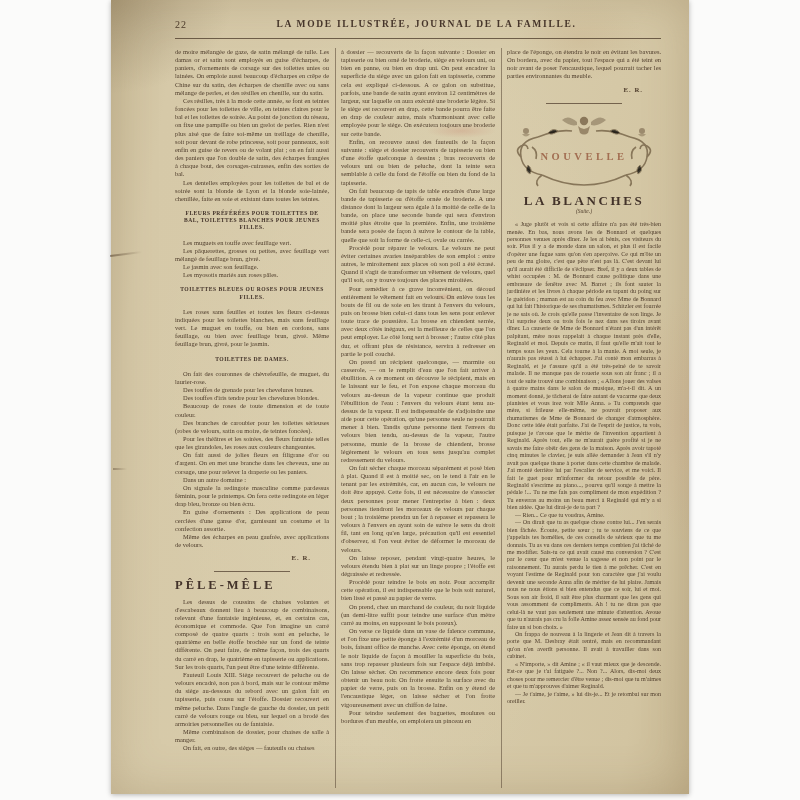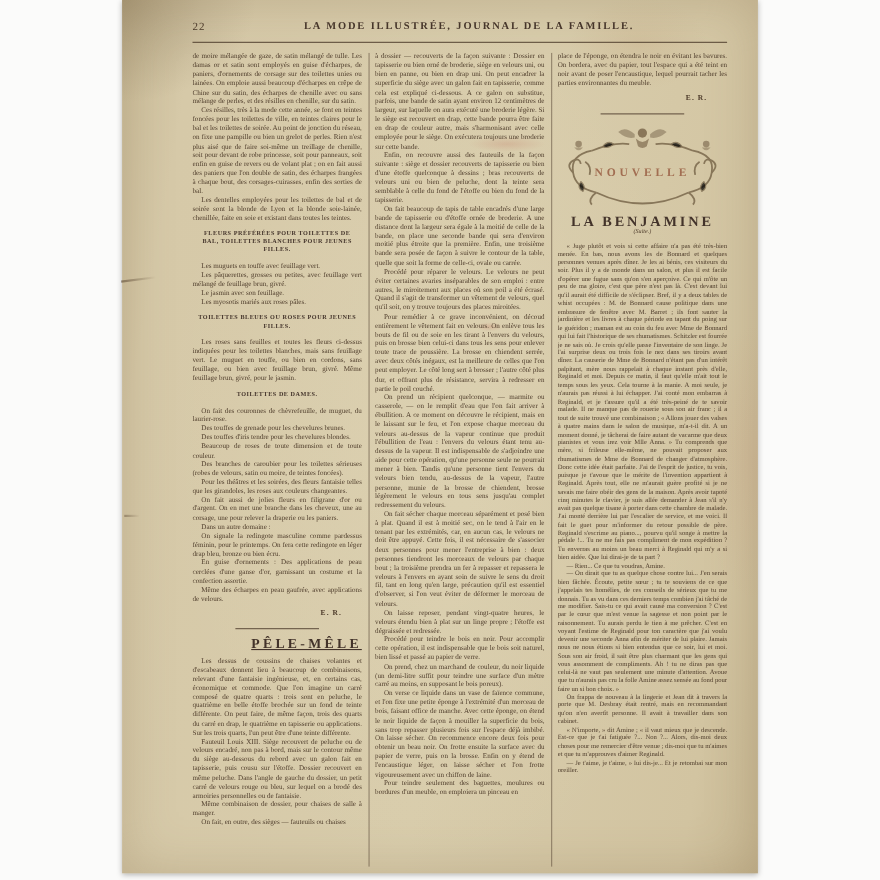--- a/index.html
+++ b/index.html
@@ -56,22 +56,22 @@
   .scheading{
     font-size:5.6px;font-weight:bold;text-align:center;letter-spacing:0.5px;
     margin:7px 5px;line-height:7.2px;text-indent:0;color:#43332a;
   }
   .sig{
     text-align:right;padding-right:18px;font-weight:bold;font-size:6.8px;
     margin-top:5px;letter-spacing:1px;
   }
   .divider{width:76px;margin:9px auto;border-top:1px solid rgba(74,56,40,0.7);height:0;}
   .pmtitle{
-    font-size:12.5px;font-weight:bold;letter-spacing:3px;text-align:right;
-    margin:5px 0 8px;color:#43332a;text-decoration:underline;
+    font-size:12.5px;font-weight:bold;letter-spacing:3px;text-align:left;
+    margin:5px 0 8px;color:#43332a;
   }
   .orn{margin:1px 0 0;display:flex;justify-content:center;}
   .story-title{
     font-size:13px;font-weight:bold;letter-spacing:2.6px;text-align:center;
     margin:8px 0 2px;color:#43332a;
   }
   .suite{text-align:center;font-size:5.5px;font-style:italic;margin:0 0 6px;}
   .story{font-size:6.05px;line-height:7.45px;}
 </style>
 </head>
@@ -188,21 +188,21 @@
               <path d="M14 21 q4 5 8 0 z" fill="#8d7b5f" opacity="0.6"></path>
             </g>
             <g>
               <circle cx="134" cy="18" r="3" fill="#8d7b5f" opacity="0.8"></circle>
               <path d="M130 21 q4 5 8 0 z" fill="#8d7b5f" opacity="0.6"></path>
             </g>
             <text x="76" y="47" text-anchor="middle" font-size="10.5" font-weight="bold" letter-spacing="3.5" fill="#a26e52">NOUVELLE</text>
           </svg>
         </div>
 
-        <div class="story-title">LA BENJAMINE</div>
+        <div class="story-title">LA BLANCHES</div>
         <div class="suite">(Suite.)</div>
         <div class="story">
             <p>« Juge plutôt et vois si cette affaire n'a pas été très-bien menée. En bas, nous avons les de Bonnard et quelques personnes venues après dîner. Je les ai bénis, ces visiteurs du soir. Plus il y a de monde dans un salon, et plus il est facile d'opérer une fugue sans qu'on s'en aperçoive. Ce qui m'ôte un peu de ma gloire, c'est que père n'est pas là. C'est devant lui qu'il aurait été difficile de s'éclipser. Bref, il y a deux tables de whist occupées : M. de Bonnard cause politique dans une embrasure de fenêtre avec M. Barret ; ils font sauter la jardinière et les livres à chaque période en tapant du poing sur le guéridon ; maman est au coin du feu avec Mme de Bonnard qui lui fait l'historique de ses rhumatismes. Schitzler est fourrée je ne sais où. Je crois qu'elle passe l'inventaire de son linge. Je l'ai surprise deux ou trois fois le nez dans ses tiroirs avant dîner. La causerie de Mme de Bonnard n'étant pas d'un intérêt palpitant, mère nous rappelait à chaque instant près d'elle, Reginald et moi. Depuis ce matin, il faut qu'elle m'ait tout le temps sous les yeux. Cela tourne à la manie. A moi seule, je n'aurais pas réussi à lui échapper. J'ai conté mon embarras à Reginald, et je t'assure qu'il a été très-peiné de te savoir malade. Il ne manque pas de rouerie sous son air franc ; il a tout de suite trouvé une combinaison ; « Allons jouer des valses à quatre mains dans le salon de musique, m'a-t-il dit. A un moment donné, je tâcherai de faire autant de vacarme que deux pianistes et vous irez voir Mlle Anna. » Tu comprends que mère, si frileuse elle-même, ne pouvait proposer aux rhumatismes de Mme de Bonnard de changer d'atmosphère. Donc cette idée était parfaite. J'ai de l'esprit de justice, tu vois, puisque je t'avoue que le mérite de l'invention appartient à Reginald. Après tout, elle ne m'aurait guère profité si je ne savais me faire obéir des gens de la maison. Après avoir tapoté cinq minutes le clavier, je suis allée demander à Jean s'il n'y avait pas quelque tisane à porter dans cette chambre de malade. J'ai monté derrière lui par l'escalier de service, et me voici. Il fait le guet pour m'informer du retour possible de père. Reginald s'escrime au piano..., pourvu qu'il songe à mettre la pédale !... Tu ne me fais pas compliment de mon expédition ? Tu enverras au moins un beau merci à Reginald qui m'y a si bien aidée. Que lui dirai-je de ta part ?</p>
             <p>— Rien... Ce que tu voudras, Amine.</p>
             <p>— On dirait que tu as quelque chose contre lui... J'en serais bien fâchée. Écoute, petite sœur ; tu te souviens de ce que j'appelais tes homélies, de ces conseils de sérieux que tu me donnais. Tu as vu dans ces derniers temps combien j'ai tâché de me modifier. Sais-tu ce qui avait causé ma conversion ? C'est par le cœur que m'est venue la sagesse et non point par le raisonnement. Tu aurais perdu le tien à me prêcher. C'est en voyant l'estime de Reginald pour ton caractère que j'ai voulu devenir une seconde Anna afin de mériter de lui plaire. Jamais nous ne nous étions si bien entendus que ce soir, lui et moi. Sous son air froid, il sait être plus charmant que les gens qui vous assomment de compliments. Ah ! tu ne diras pas que celui-là ne vaut pas seulement une minute d'attention. Avoue que tu n'aurais pas cru la folle Amine assez sensée au fond pour faire un si bon choix. »</p>
             <p>On frappa de nouveau à la lingerie et Jean dit à travers la porte que M. Desbray était rentré, mais en recommandant qu'on n'en avertît personne. Il avait à travailler dans son cabinet.</p>
             <p>« N'importe, » dit Amine ; « il vaut mieux que je descende. Est-ce que je t'ai fatiguée ?... Non ?... Alors, dis-moi deux choses pour me remercier d'être venue ; dis-moi que tu m'aimes et que tu m'approuves d'aimer Reginald.</p>
             <p>— Je t'aime, je t'aime, » lui dis-je... Et je retombai sur mon oreiller.</p>
           </div>
       </div>

